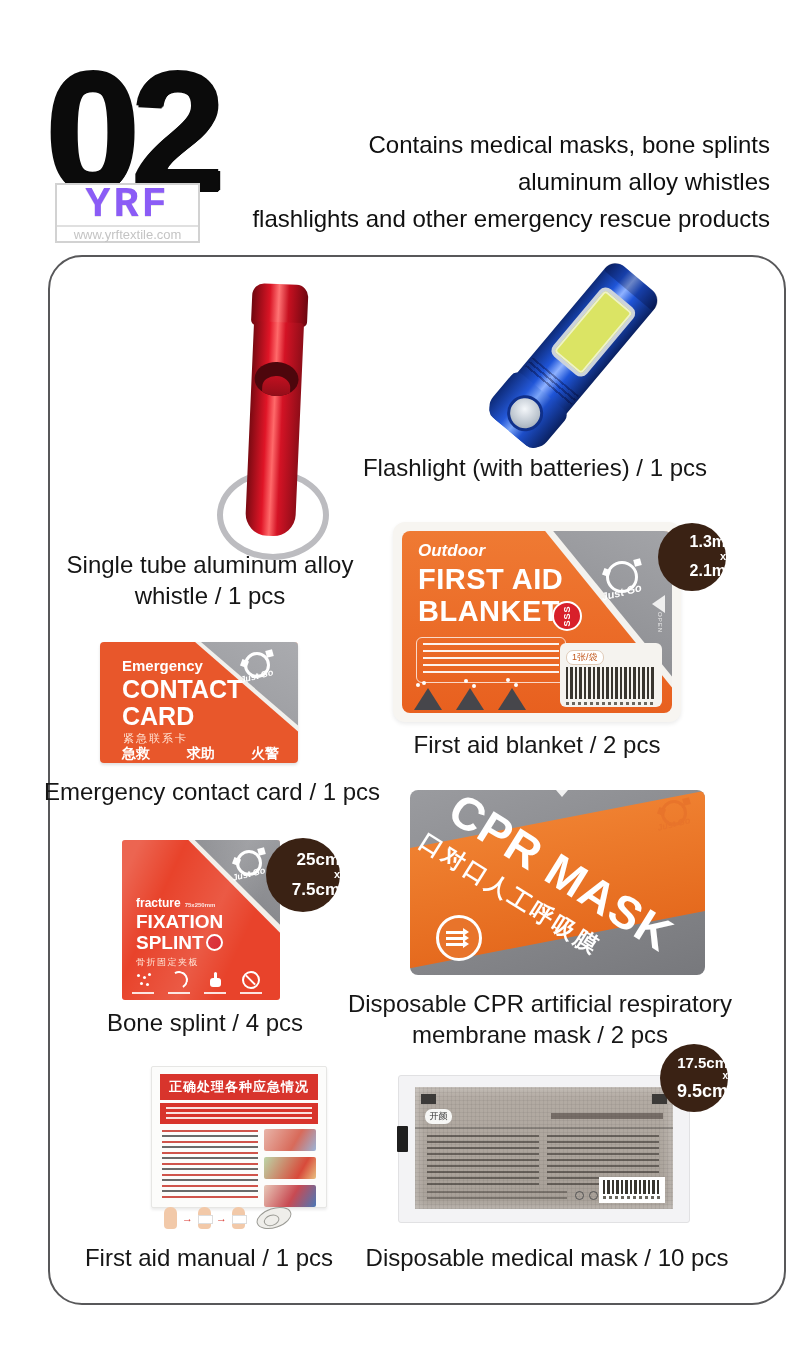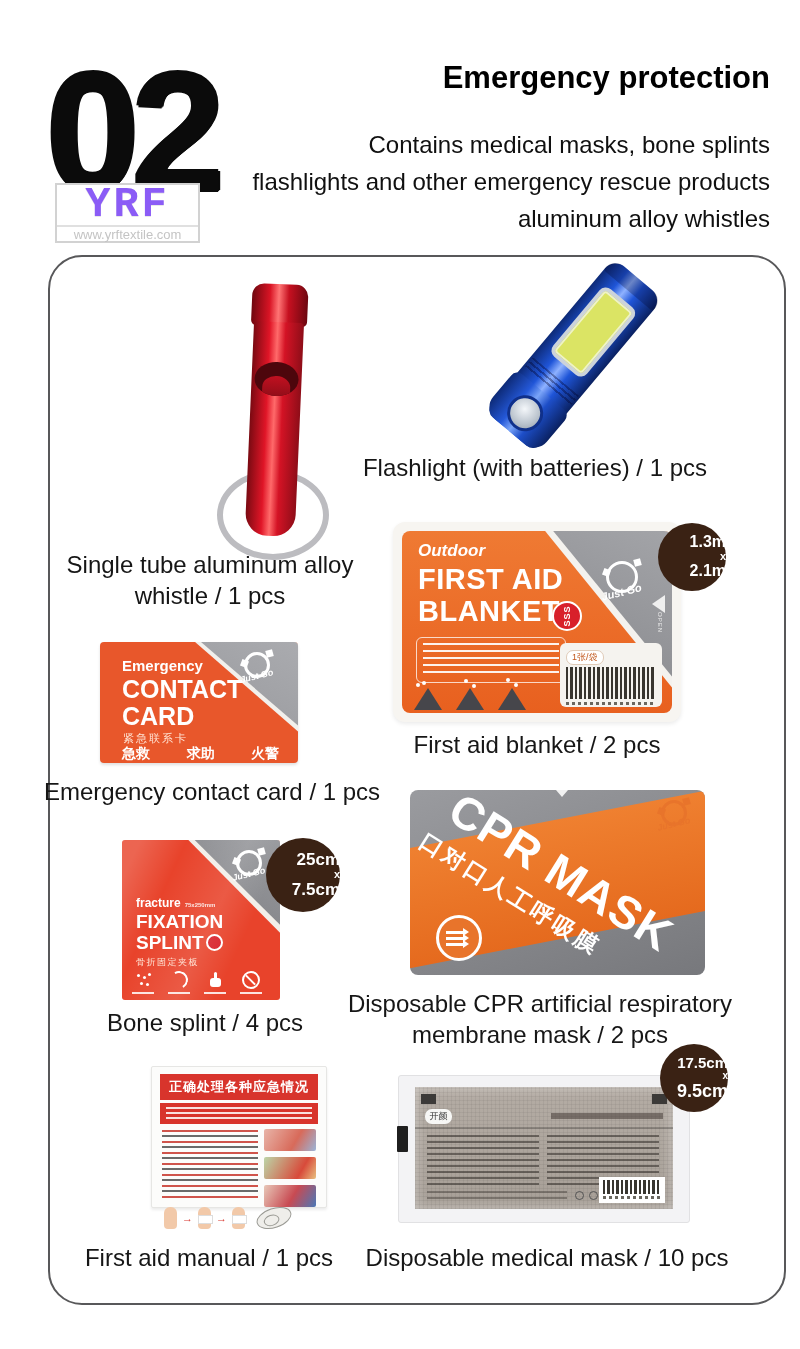--- a/index.html
+++ b/index.html
@@ -208,25 +208,24 @@
 </head>
 <body>
 
 <div class="page">
 
   <div class="num02">02</div>
   <div class="logo-box">
     <div class="logo-name">YRF</div>
     <div class="logo-url">www.yrftextile.com</div>
   </div>
-  <div class="title">Emergency protection</div>
   <div class="subtitle">
     <div>Contains medical masks, bone splints</div>
+    <div>aluminum alloy whistles</div>
     <div>flashlights and other emergency rescue products</div>
-    <div>aluminum alloy whistles</div>
   </div>
 
   <div class="panel"></div>
 
   <div class="whistle">
     <div class="wh-ring"></div>
     <div class="wh-rot">
       <div class="wh-cap"></div>
       <div class="wh-body">
         <div class="wh-mouth">

